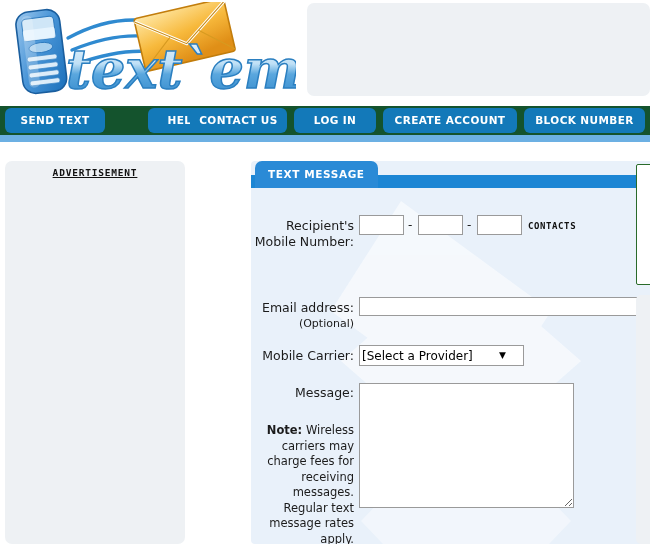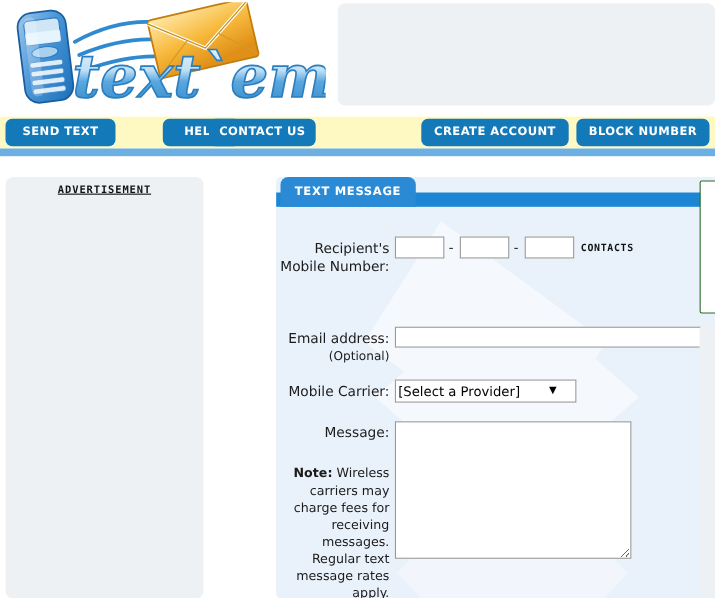--- a/index.html
+++ b/index.html
@@ -35,21 +35,21 @@
     width: 343px; height: 93px;
     background: #eef1f4;
     border-radius: 7px;
   }
 
   
   .nav {
     position: absolute;
     left: 0; top: 106px;
     width: 650px; height: 29px;
-    background: #fef9c3;
+    background: #14532d;
   }
   .nav-btn {
     position: absolute;
     top: 2px;
     height: 25px;
     background: #1379b9;
     border-radius: 6px;
     color: #ffffff;
     font-family: "DejaVu Sans", sans-serif;
     font-size: 10.5px;
@@ -299,20 +299,21 @@
     </svg>
   </div>
 
   <div class="banner-slot"></div>
 </div>
 
 <div class="nav">
   <div class="nav-btn" style="left:5px;width:100px;">SEND TEXT</div>
   <div class="nav-btn" style="left:112px;width:71px;margin-left:36px;">HELP</div>
   <div class="nav-btn" style="left:190px;width:97px;">CONTACT US</div>
+  <div class="nav-btn" style="left:294px;width:82px;">LOG IN</div>
   <div class="nav-btn" style="left:383px;width:134px;">CREATE ACCOUNT</div>
   <div class="nav-btn" style="left:524px;width:121px;">BLOCK NUMBER</div>
 </div>
 <div class="nav-strip"></div>
 
 <div class="ad-panel">
   <div class="ad-label">ADVERTISEMENT</div>
 </div>
 
 <div class="form-panel">

